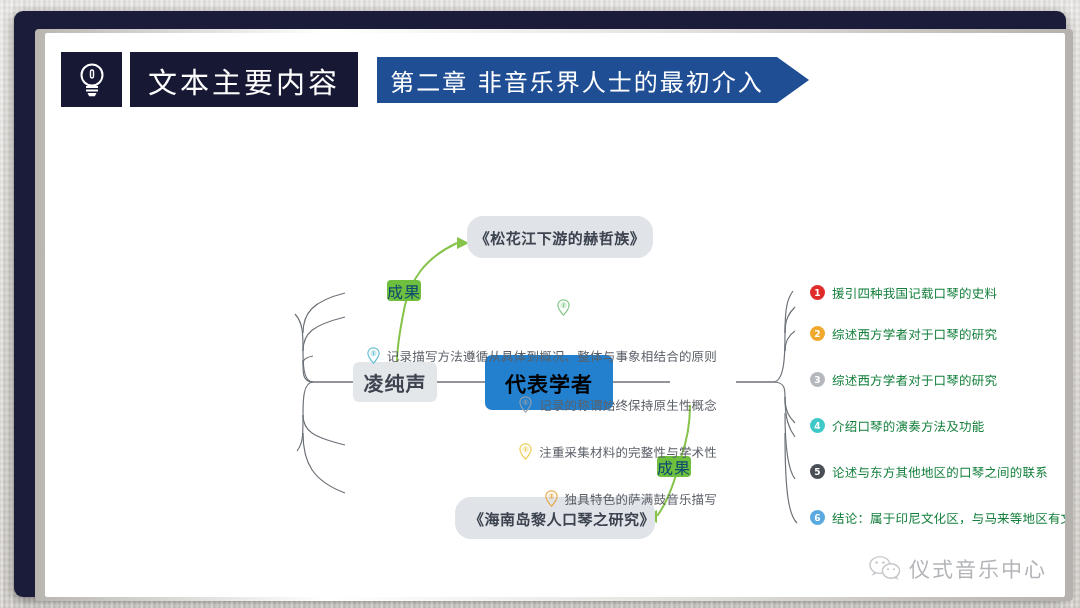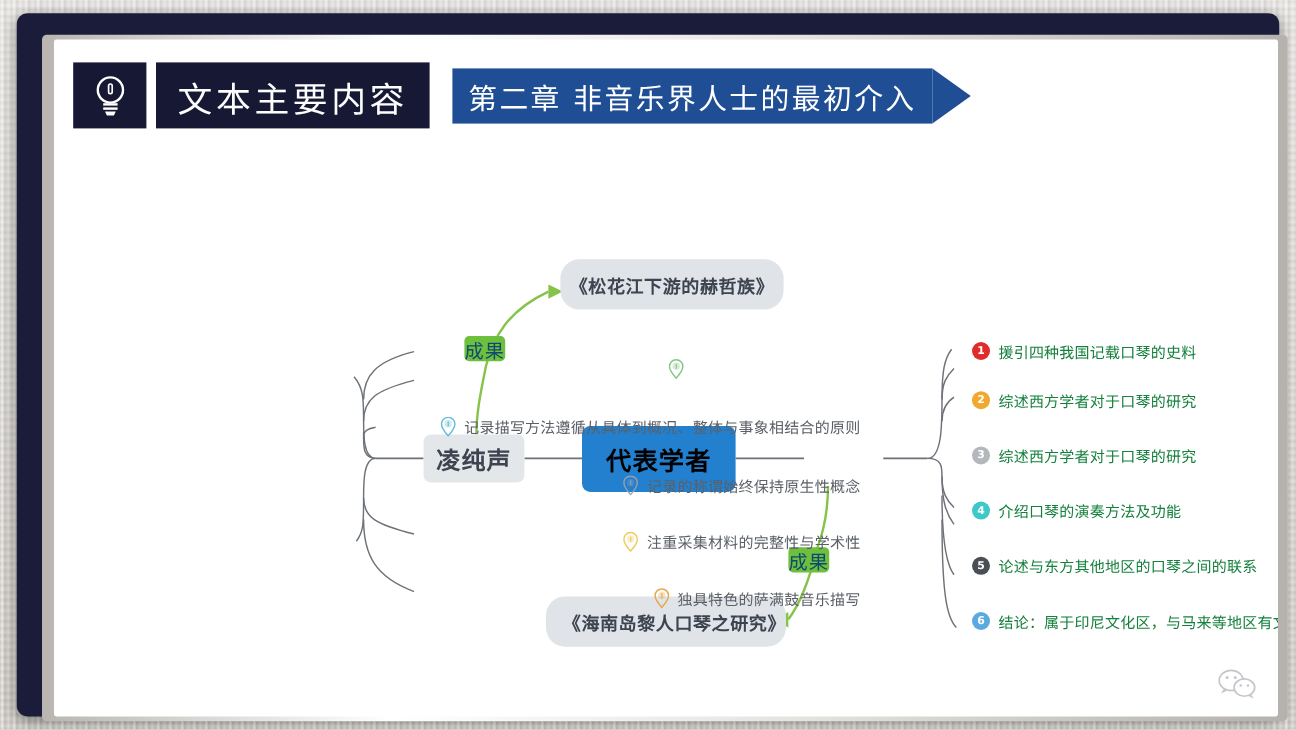--- a/index.html
+++ b/index.html
@@ -301,16 +301,17 @@
       <svg width="32" height="26" viewBox="0 0 32 26">
         <ellipse cx="11" cy="10" rx="10" ry="8.4" fill="none" stroke="#6e747d" stroke-width="1.4"></ellipse>
         <path d="M5 17 l-2.6 4 5-2.4 Z" fill="#6e747d"></path>
         <circle cx="7.6" cy="7.6" r="1.25" fill="#6e747d"></circle>
         <circle cx="14.4" cy="7.6" r="1.25" fill="#6e747d"></circle>
         <ellipse cx="22" cy="16" rx="8.6" ry="7.2" fill="#ffffff" stroke="#6e747d" stroke-width="1.4"></ellipse>
         <path d="M27.5 21.6 l2.3 3.4 -4.4 -2 Z" fill="#6e747d"></path>
         <circle cx="19" cy="14.2" r="1.05" fill="#6e747d"></circle>
         <circle cx="25" cy="14.2" r="1.05" fill="#6e747d"></circle>
       </svg>
+      <span class="wm-txt">仪式音乐中心</span>
     </div>
 
   </div>
 </div>
 
 </body></html>

